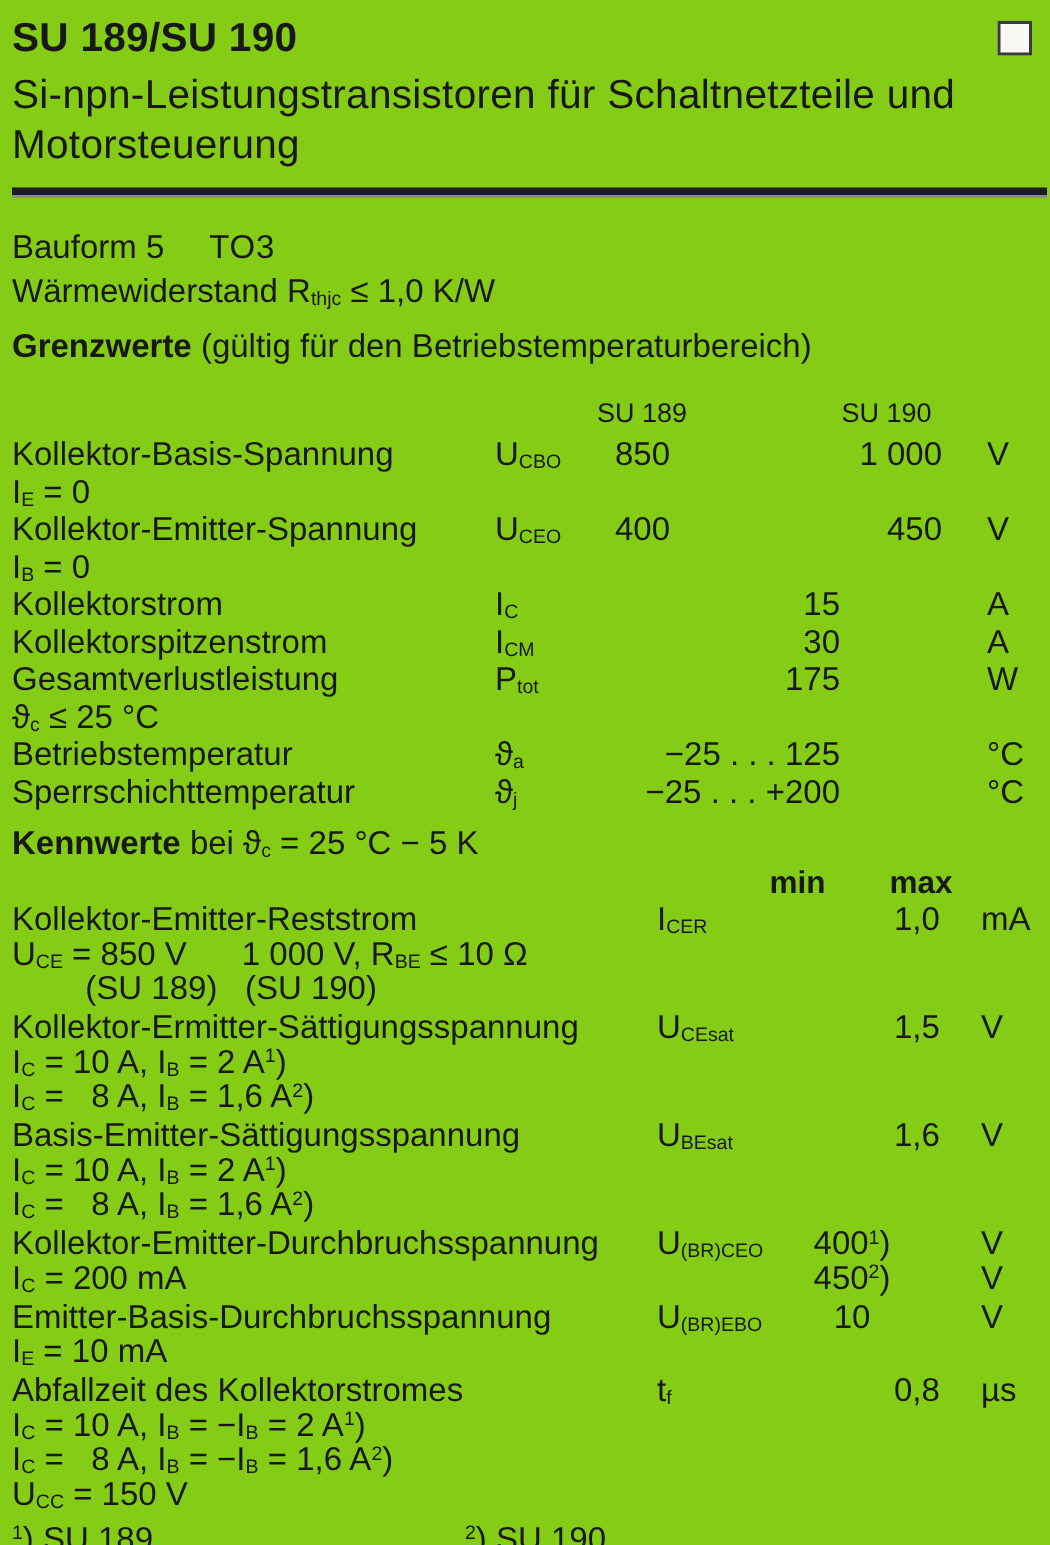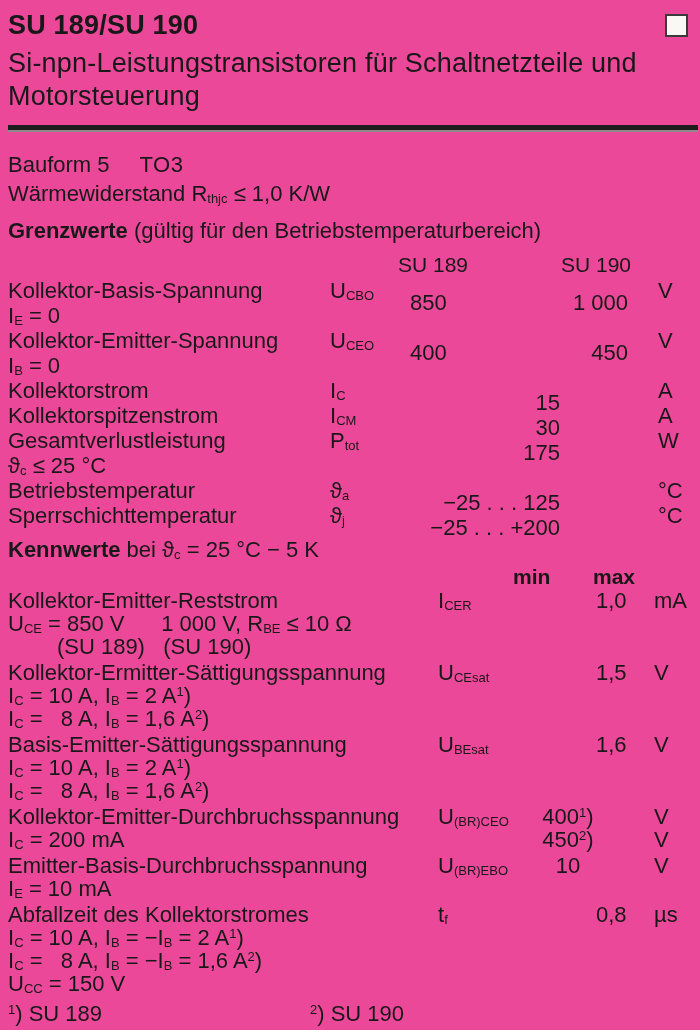--- a/index.html
+++ b/index.html
@@ -1,40 +1,40 @@
 <!DOCTYPE html>
 <html><head>
 <meta charset="utf-8">
 <style>
   html,body{margin:0;padding:0;background:#d8d8d4;}
   .page{
     position:relative;width:700px;height:1030px;overflow:hidden;
-    background:#ec4899;color:#181818;
+    background:#84cc16;color:#181818;
     font-family:"Liberation Sans",sans-serif;
     box-sizing:border-box;padding:10px 0 0 8px;
   }
   sub{font-size:13px;vertical-align:-2px;line-height:0;}
   sup{font-size:13px;vertical-align:7px;line-height:0;}
   .title-row{display:flex;justify-content:space-between;align-items:flex-start;padding-right:12px;}
   .title{font-size:27px;font-weight:bold;letter-spacing:.2px;line-height:31px;}
   .checkbox{width:19px;height:19px;border:2px solid #3a3a3a;margin-top:4px;background:#f9f8f4;}
   .subtitle{margin-top:6px;font-size:27px;line-height:33px;letter-spacing:.2px;}
   .subtitle span{display:block;}
   .rule{margin-top:12px;width:690px;height:5px;background:#1d1d1d;border-bottom:2px solid #8a8a86;}
   .line{font-size:22px;line-height:26px;}
   .bauform{margin-top:20px;}
   .bauform .val{margin-left:30px;letter-spacing:.5px;}
   .thermal{margin-top:3px;white-space:pre-wrap;}
   .ghead{margin-top:11px;font-size:22px;line-height:26px;}
   .ghead b{font-weight:bold;}
-  .gcols{position:relative;height:25px;margin-top:9px;font-size:21px;}
+  .gcols{position:relative;height:25px;margin-top:21px;font-size:18px;}
   .gcols .c1{position:absolute;left:390px;}
   .gcols .c2{position:absolute;left:553px;}
   .grow-main{display:grid;grid-template-columns:322px 74px 236px 58px;font-size:22px;line-height:25px;}
-  .gv{position:relative;margin-top:12px;}
+  .gv{position:relative;}
   .gv .v1{position:absolute;left:6px;}
   .gv .v2{position:absolute;right:12px;}
   .gv .vs{position:absolute;right:80px;white-space:pre;}
   .gu{padding-left:18px;}
   .gcond{font-size:22px;line-height:25px;white-space:pre-wrap;}
   .khead{margin-top:9px;font-size:22px;line-height:25px;}
   .khead b{font-weight:bold;}
   .kminmax{position:relative;height:24px;margin-top:3px;font-size:21px;font-weight:bold;}
   .kminmax .cmin{position:absolute;left:505px;}
   .kminmax .cmax{position:absolute;left:585px;}

